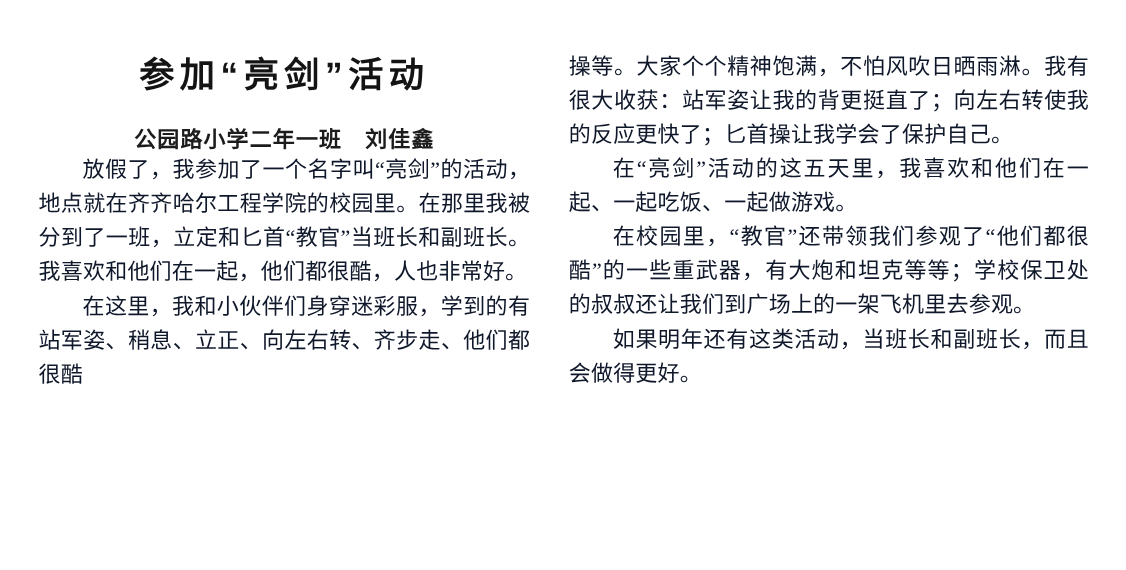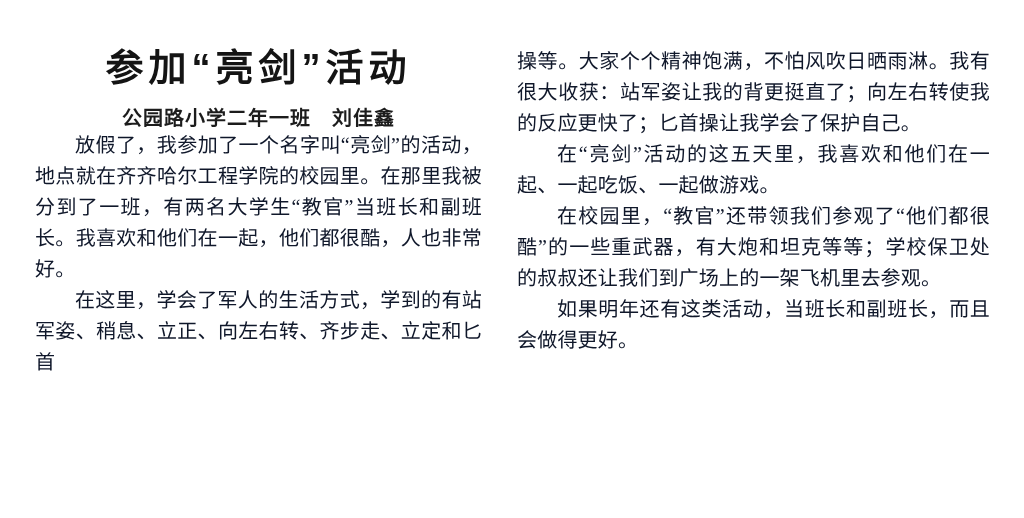--- a/index.html
+++ b/index.html
@@ -30,28 +30,28 @@
   .col-right {
     left: 517px;
     width: 473px;
     top: 46px;
   }
   .title {
     margin: 46px 0 0 0;
     text-align: center;
     font-family: "Liberation Sans", sans-serif;
     font-weight: bold;
-    font-size: 38px;
+    font-size: 32px;
     line-height: 44px;
     letter-spacing: 5px;
     color: #141414;
     white-space: nowrap;
   }
   .byline {
-    margin-top: 16px;
+    margin-top: 26px;
     text-align: center;
     font-family: "Liberation Sans", sans-serif;
     font-weight: bold;
     font-size: 20px;
     line-height: 24px;
     letter-spacing: 1px;
     color: #1c1c1c;
   }
   .body-start {
     margin-top: 30px;
@@ -70,22 +70,22 @@
   }
 </style>
 </head>
 <body>
 
 <div class="page">
 
   <div class="col col-left">
     <h1 class="title">参加“亮剑”活动</h1>
     <div class="byline">公园路小学二年一班　刘佳鑫</div>
-    <p class="para body-start">放假了，我参加了一个名字叫“亮剑”的活动，地点就在齐齐哈尔工程学院的校园里。在那里我被分到了一班，有两名大学生“教官”当班长和副班长。我喜欢和他们在一起，他们都很酷，人也非常好。</p>
-    <p class="para">在这里，学会了军人的生活方式，学到的有站军姿、稍息、立正、向左右转、齐步走、立定和匕首</p>
+    <p class="para body-start">放假了，我参加了一个名字叫“亮剑”的活动，地点就在齐齐哈尔工程学院的校园里。在那里我被分到了一班，立定和匕首“教官”当班长和副班长。我喜欢和他们在一起，他们都很酷，人也非常好。</p>
+    <p class="para">在这里，我和小伙伴们身穿迷彩服，学到的有站军姿、稍息、立正、向左右转、齐步走、他们都很酷</p>
   </div>
 
   <div class="col col-right">
     <p class="para cont">操等。大家个个精神饱满，不怕风吹日晒雨淋。我有很大收获：站军姿让我的背更挺直了；向左右转使我的反应更快了；匕首操让我学会了保护自己。</p>
     <p class="para">在“亮剑”活动的这五天里，我喜欢和他们在一起、一起吃饭、一起做游戏。</p>
     <p class="para">在校园里，“教官”还带领我们参观了“他们都很酷”的一些重武器，有大炮和坦克等等；学校保卫处的叔叔还让我们到广场上的一架飞机里去参观。</p>
     <p class="para">如果明年还有这类活动，当班长和副班长，而且会做得更好。</p>
   </div>
 
 </div>

